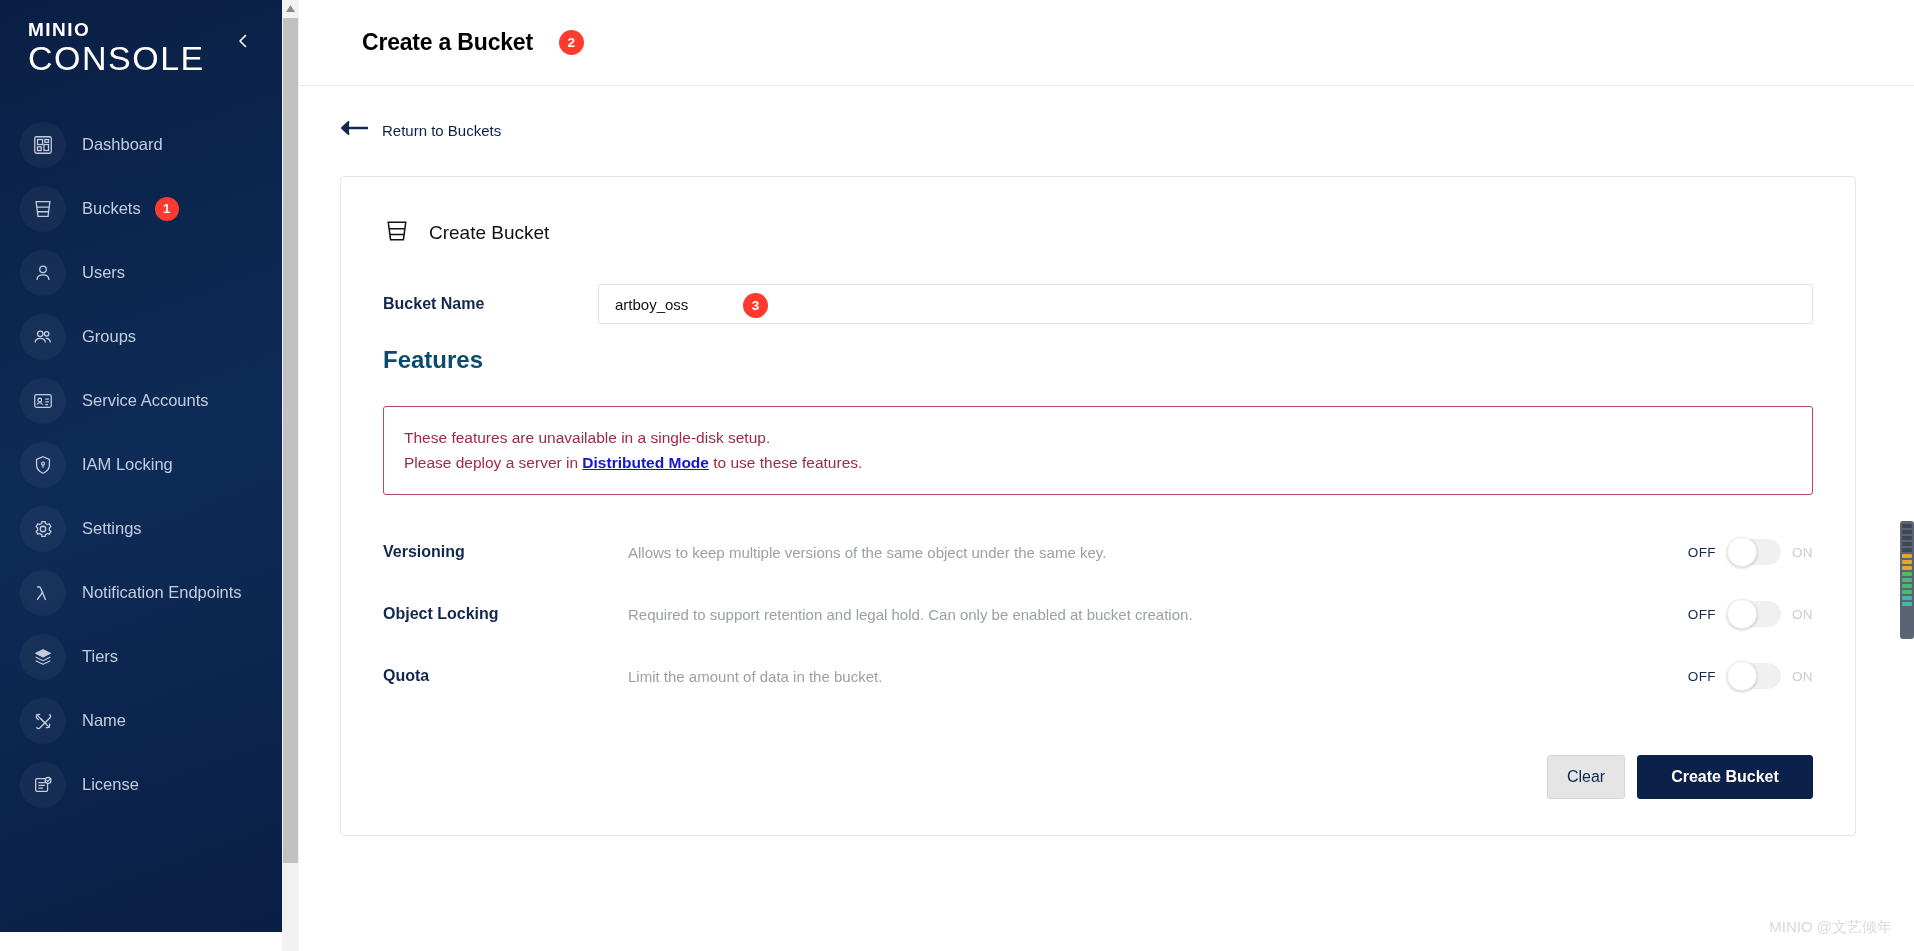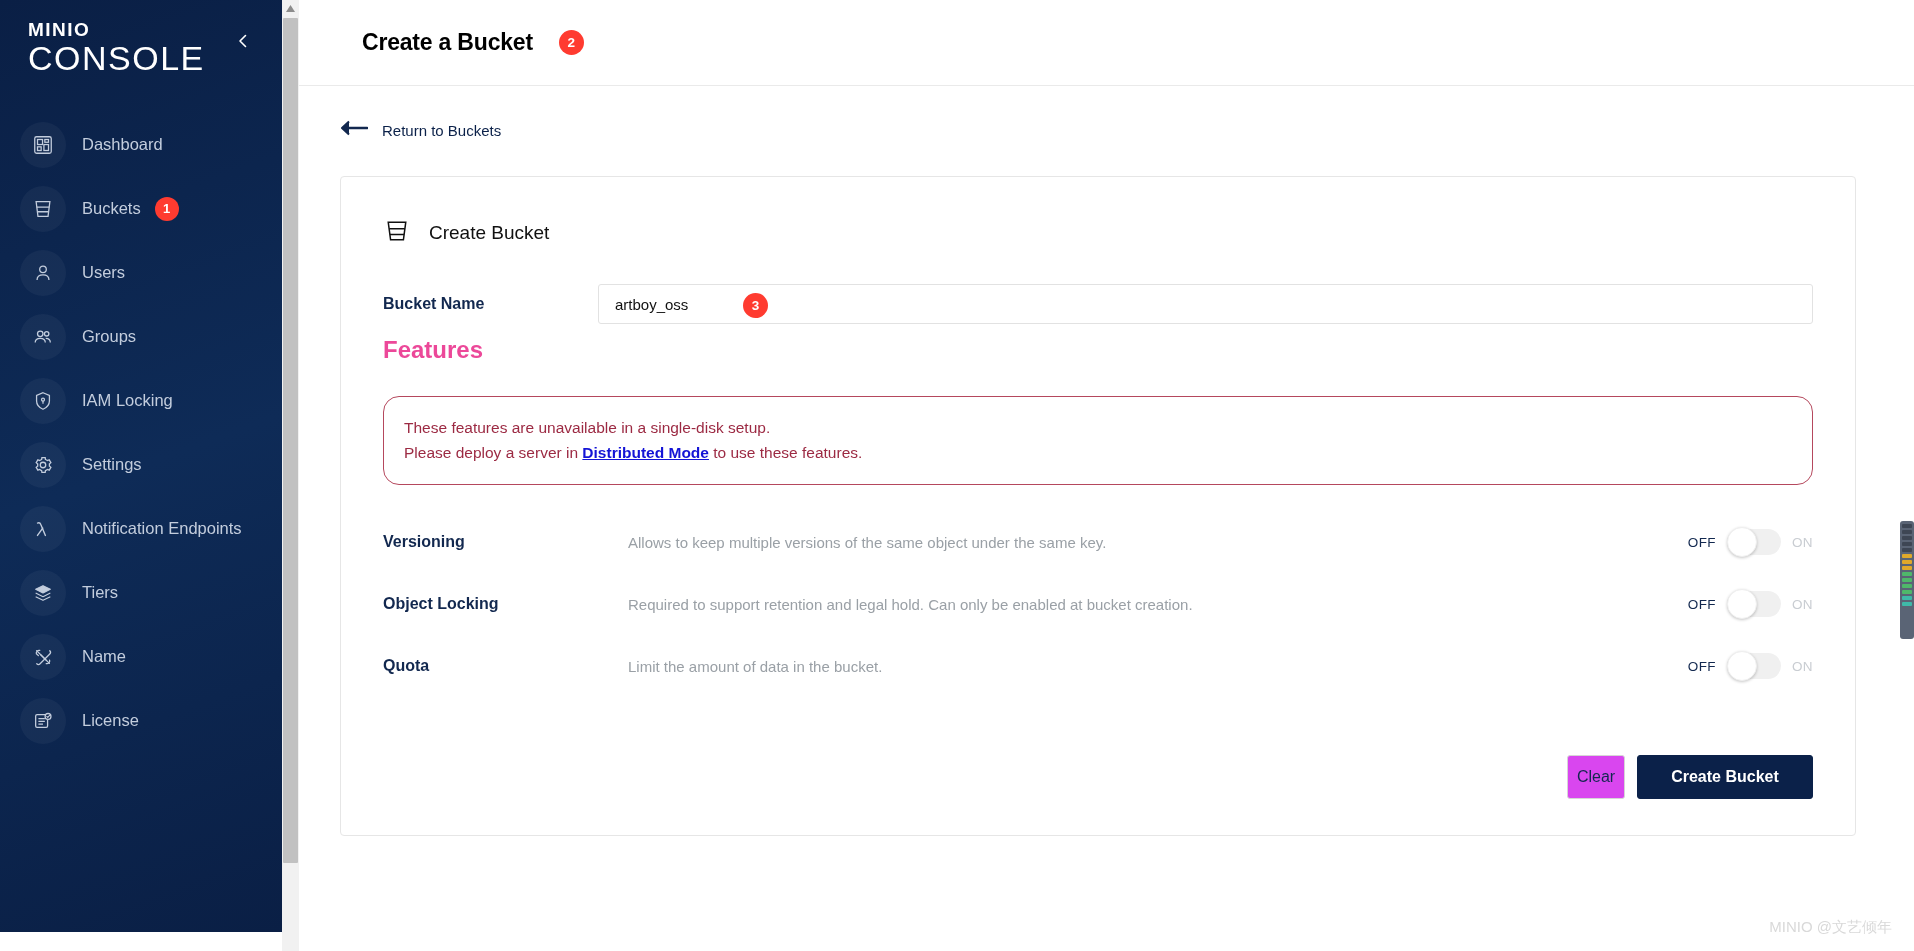--- a/index.html
+++ b/index.html
@@ -98,24 +98,24 @@
     width: 215px; flex: 0 0 215px; font-size: 16px; font-weight: bold; color: #12284f;
   }
   .input-wrap { flex: 1; position: relative; }
   .text-input {
     width: 100%; height: 40px; border: 1px solid #e2e2e2; border-radius: 3px;
     padding: 0 16px; font-size: 15px; color: #111; font-family: "Liberation Sans", sans-serif;
     background: #fff;
   }
   .input-wrap .step-badge { position: absolute; left: 145px; top: 9px; }
 
-  .features-title { font-size: 24px; font-weight: bold; color: #ec4899; margin-top: 12px; }
+  .features-title { font-size: 24px; font-weight: bold; color: #0c4a6e; margin-top: 22px; }
 
   .warn-box {
-    margin-top: 32px; border: 1px solid #b5485d; border-radius: 16px;
+    margin-top: 32px; border: 1px solid #b5485d; border-radius: 3px;
     padding: 18px 20px 19px 20px; background: #fff;
   }
   .warn-line { font-size: 15.5px; color: #9c2a43; line-height: 1.62; }
   .warn-link { color: #1414d6; text-decoration: underline; font-weight: bold; }
 
   .feat-row { display: flex; align-items: center; margin-top: 36px; }
   .feat-row.first { margin-top: 44px; }
   .feat-name {
     width: 245px; flex: 0 0 245px; font-size: 16px; font-weight: bold; color: #12284f;
   }
@@ -135,21 +135,21 @@
 
   .btn-row {
     position: absolute; right: 42px; bottom: 36px;
     display: flex; align-items: center; gap: 12px;
   }
   .btn {
     height: 44px; border-radius: 3px; font-size: 16px; cursor: pointer;
     display: flex; align-items: center; justify-content: center;
     font-family: "Liberation Sans", sans-serif;
   }
-  .btn-clear { width: 58px; background: #d946ef; border: 1px solid #d6d6d6; color: #12284f; }
+  .btn-clear { width: 78px; background: #e5e5e5; border: 1px solid #d6d6d6; color: #12284f; }
   .btn-create { width: 176px; background: #0b2149; border: 1px solid #0b2149; color: #fff; font-weight: bold; }
 
   
   #watermark {
     position: absolute; right: 22px; bottom: 14px;
     font-size: 15px; color: #d9d9d9; white-space: nowrap;
   }
   
   #right-widget {
     position: absolute; right: 0px; top: 521px; width: 14px; height: 118px;
@@ -215,20 +215,31 @@
           <svg width="22" height="22" viewBox="0 0 24 24" fill="none" stroke="#c3cddd" stroke-width="1.4">
             <circle cx="9" cy="8.5" r="3"></circle>
             <circle cx="16" cy="8.5" r="2.4"></circle>
             <path d="M3.5 18c0-3 2.5-4.6 5.5-4.6s5.5 1.6 5.5 4.6"></path>
             <path d="M15 13.6c2.6.1 5 1.6 5 4.4"></path>
           </svg>
         </span>
         <span class="nav-label">Groups</span>
       </div>
 
+      <div class="nav-item">
+        <span class="nav-icon">
+          <svg width="22" height="22" viewBox="0 0 24 24" fill="none" stroke="#c3cddd" stroke-width="1.4">
+            <rect x="3" y="5" width="18" height="14" rx="2"></rect>
+            <circle cx="8.5" cy="11" r="2"></circle>
+            <path d="M5.5 16c.4-1.6 1.6-2.3 3-2.3s2.6.7 3 2.3"></path>
+            <path d="M14.5 10h4M14.5 13h4M14.5 16h3"></path>
+          </svg>
+        </span>
+        <span class="nav-label">Service Accounts</span>
+      </div>
 
       <div class="nav-item">
         <span class="nav-icon">
           <svg width="22" height="22" viewBox="0 0 24 24" fill="none" stroke="#c3cddd" stroke-width="1.4">
             <path d="M12 3l7 3v6c0 4.2-2.9 7.3-7 9-4.1-1.7-7-4.8-7-9V6z"></path>
             <circle cx="12" cy="10.5" r="1.6"></circle>
             <path d="M12 12.1v3"></path>
           </svg>
         </span>
         <span class="nav-label">IAM Locking</span>

